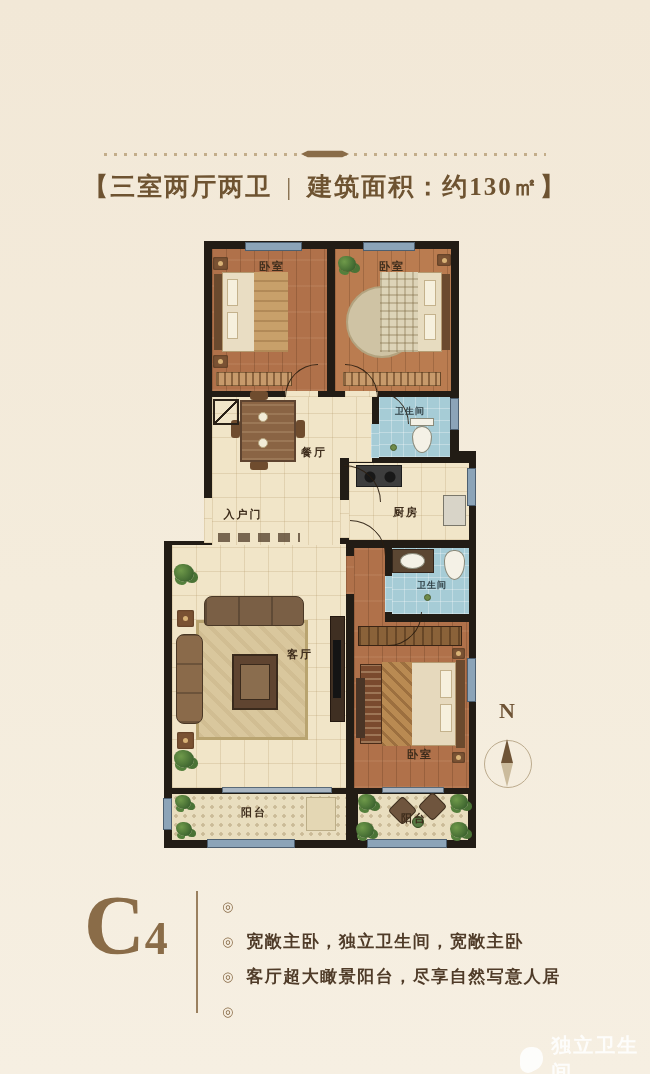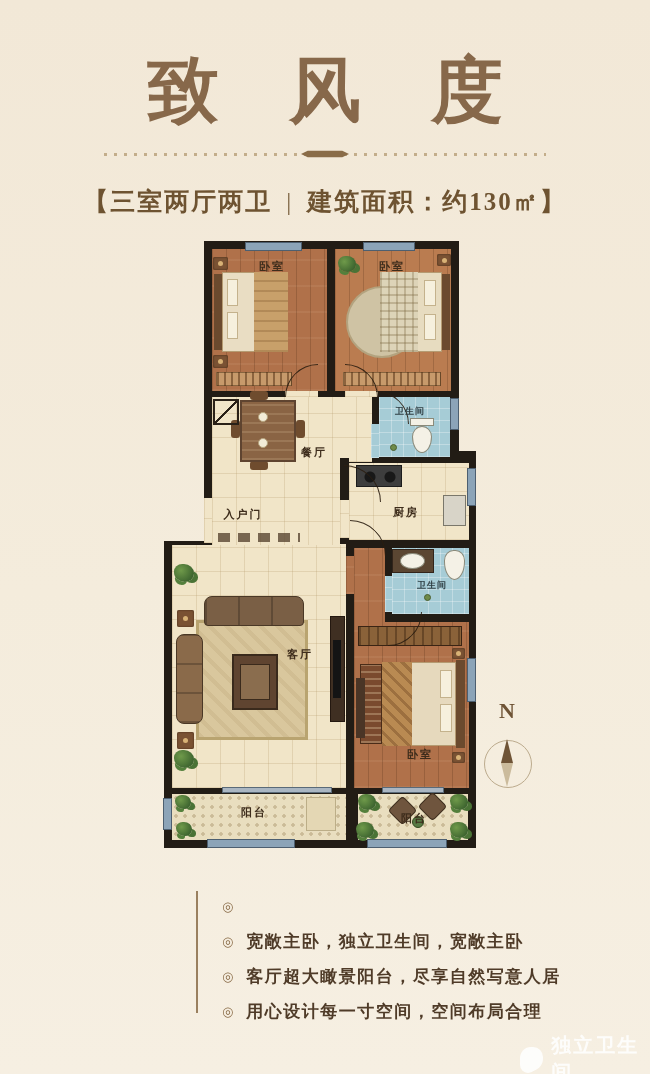--- a/index.html
+++ b/index.html
@@ -18,21 +18,21 @@
   .dotrule{
     left:104px;top:153px;width:442px;height:3px;
     background-image:repeating-linear-gradient(90deg,#c3ad8a 0 3px,transparent 3px 10px);
   }
   .ornament{
     left:301px;top:150px;width:48px;height:8px;background:#8a6c48;
     clip-path:polygon(0 50%,14% 8%,86% 8%,100% 50%,86% 92%,14% 92%);
   }
   .subtitle{
     left:0;right:0;top:170px;text-align:center;
-    font-size:25px;font-weight:700;color:#6e5331;letter-spacing:2px;margin-top:15px;
+    font-size:25px;font-weight:700;color:#6e5331;letter-spacing:2px;
   }
   .subtitle .sep{padding:0 14px;font-weight:400;color:#7d6442;}
   
   .wall{background:#221c15;}
   .wood{background:#b0714a;background-image:
     repeating-linear-gradient(90deg,rgba(60,30,10,.20) 0 1px,transparent 1px 14px),
     repeating-linear-gradient(0deg,rgba(255,230,200,.07) 0 2px,transparent 2px 26px);}
   .woodl{background:#ba7c50;background-image:
     repeating-linear-gradient(90deg,rgba(60,30,10,.20) 0 1px,transparent 1px 14px);}
   .tile{background:#f1e5c8;background-image:
@@ -84,21 +84,20 @@
   .wm-logo{width:26px;height:24px;background:#ffffff;border-radius:50% 45% 55% 50%;
     box-shadow:-3px 5px 0 -3px #fff;margin-right:8px;}
   .wm-text{font-size:20px;font-weight:700;color:#ffffff;letter-spacing:2px;
     font-family:"Liberation Sans","DejaVu Sans",sans-serif;}
 </style>
 </head>
 <body>
 
 <div id="canvas">
 
-  <div class="abs title">致 风 度</div>
   <div class="abs dotrule"></div>
   <div class="abs ornament"></div>
   <div class="abs subtitle">
     <span>【</span><span>三室两厅两卫</span><span class="sep">|</span><span>建筑面积：约130㎡</span><span>】</span>
   </div>
 
   <div class="abs" id="plan" style="left:0;top:0;width:650px;height:896px;">
 
     <div class="abs wall" style="left:204px;top:241px;width:255px;height:330px;"></div>
     <div class="abs wall" style="left:336px;top:451px;width:140px;height:175px;"></div>
@@ -234,36 +233,38 @@
     <span class="abs rlabel" style="left:254px;top:812px;">阳台</span>
     <span class="abs rlabel" style="left:414px;top:818px;">阳台</span>
     <span class="abs rlabel" style="left:243px;top:514px;">入户门</span>
   </div>
 
   <div class="abs compass-n" style="left:499px;top:698px;">N</div>
   <div class="abs compass-circ" style="left:484px;top:740px;"></div>
   <div class="abs needle-up" style="left:501px;top:739px;"></div>
   <div class="abs needle-dn" style="left:501px;top:763px;"></div>
 
+  <div class="abs unit-code">
+    <span class="big">C</span><span class="small">4</span>
+  </div>
   <div class="abs vdiv"></div>
   <div class="abs features">
     <div class="feat-row">
       <span class="b">◎</span>
     </div>
     <div class="feat-row">
       <span class="b">◎</span>
       <span class="t">宽敞主卧，独立卫生间，宽敞主卧</span>
     </div>
     <div class="feat-row">
       <span class="b">◎</span>
       <span class="t">客厅超大瞰景阳台，尽享自然写意人居</span>
     </div>
     <div class="feat-row">
       <span class="b">◎</span>
-      <span class="t">用心设计每一寸空间，空间布局合理</span>
     </div>
   </div>
 
   <div class="abs watermark">
     <span class="wm-logo"></span>
     <span class="wm-text">独立卫生间</span>
   </div>
 
 </div>
 

